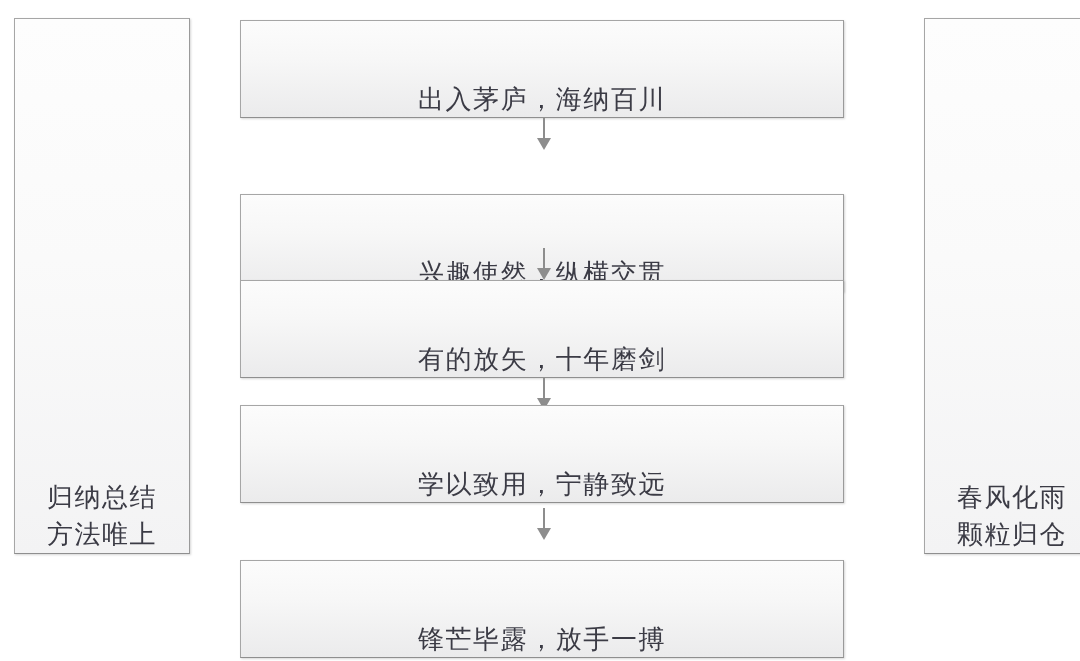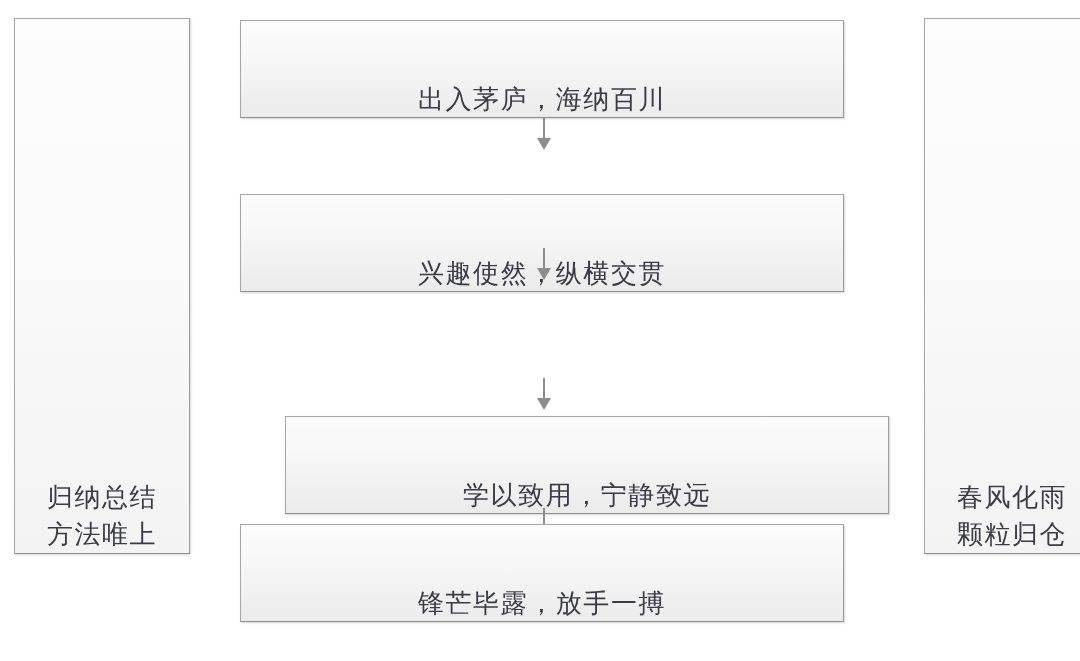--- a/index.html
+++ b/index.html
@@ -61,22 +61,22 @@
     left: 240px;
     width: 604px;
     height: 98px;
     background: linear-gradient(180deg, #fcfcfc 0%, #f7f7f7 40%, #ebebec 100%);
     font-size: 26px;
     line-height: 1.3;
   }
   .flow-box.b0 { top: 20px; }
   .flow-box.b1 { top: 150px; margin-top: 44px; }
   .flow-box.b2 { top: 280px; }
-  .flow-box.b3 { top: 416px; margin-left: 45px; }
-  .flow-box.b4 { top: 524px; }
+  .flow-box.b3 { top: 405px; }
+  .flow-box.b4 { top: 560px; }
 
   
   .connector {
     position: absolute;
     left: 537px;
     width: 14px;
     height: 32px;
     pointer-events: none;
   }
   .connector.c0 { top: 118px; }
@@ -124,20 +124,23 @@
 
   <div class="flow-box b1">
     <span>兴趣使然，纵横交贯</span>
   </div>
 
   <div class="connector c1">
     <span class="shaft"></span>
     <span class="head"></span>
   </div>
 
+  <div class="flow-box b2">
+    <span>有的放矢，十年磨剑</span>
+  </div>
 
   <div class="connector c2">
     <span class="shaft"></span>
     <span class="head"></span>
   </div>
 
   <div class="flow-box b3">
     <span>学以致用，宁静致远</span>
   </div>
 

